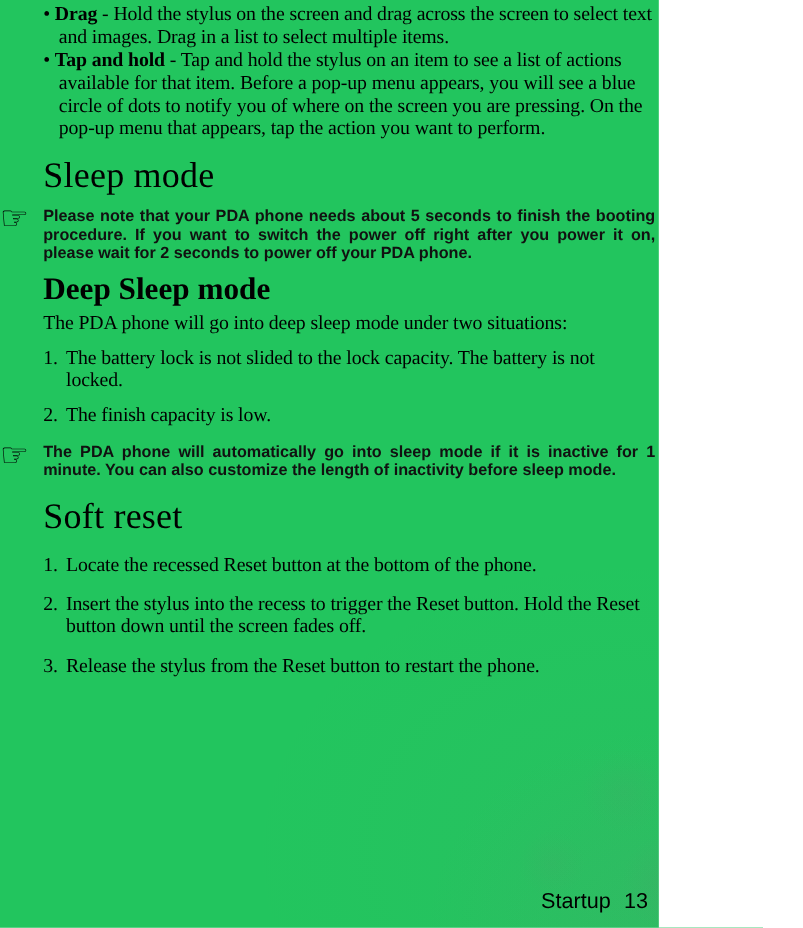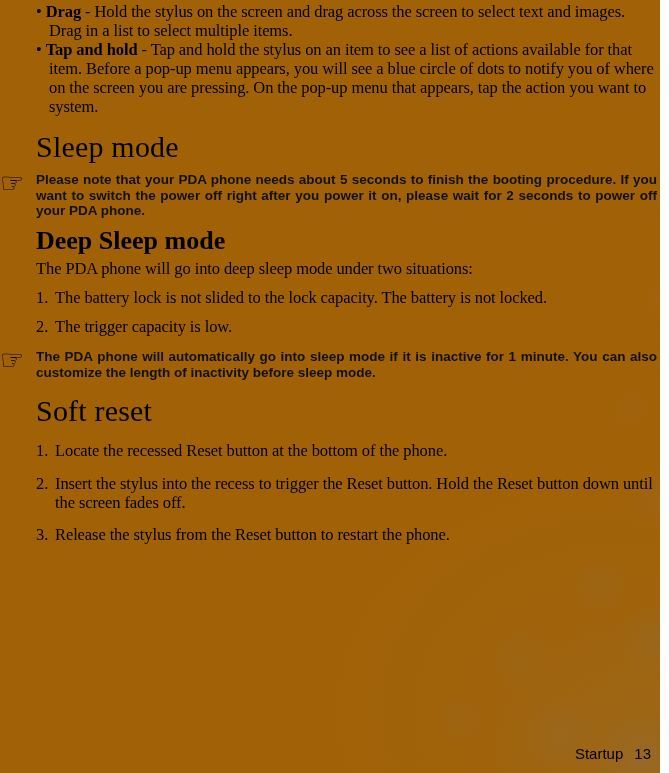--- a/index.html
+++ b/index.html
@@ -1,21 +1,21 @@
 <!DOCTYPE html>
 <html><head>
 <meta charset="utf-8">
 <style>
   html, body { margin: 0; padding: 0; }
   .page {
     position: relative;
-    width: 660px;
+    width: 549px;
     height: 773px;
     overflow: hidden;
-    background: #a16207;
+    background: #22c55e;
     color: #000;
     font-family: "Liberation Serif", serif;
   }
   .clouds {
     position: absolute;
     inset: 0;
     pointer-events: none;
     background:
       radial-gradient(circle 70px at 640px 760px, rgba(120,120,120,0.14), rgba(120,120,120,0.0) 70%),
       radial-gradient(circle 60px at 560px 735px, rgba(120,120,120,0.10), rgba(120,120,120,0.0) 70%),
@@ -91,57 +91,57 @@
   }
   .num-item.step { margin-top: 13px; }
   .num-item .num { flex: none; width: 19px; }
   .num-item .txt { flex: 1; }
   .footer {
     position: absolute;
     right: 9px;
     bottom: 11px;
     z-index: 1;
     font-family: "Liberation Sans", sans-serif;
-    font-size: 15px;
+    font-size: 18px;
     color: #000;
   }
   .footer .pagenum { margin-left: 11px; }
 </style>
 </head>
 <body>
 
 <div class="page">
   <div class="clouds"></div>
 
   <div class="content">
 
     <div class="bullets">
       <div class="bullet-item"><span>•</span> <span class="term">Drag</span><span> - Hold the stylus on the screen and drag across the screen to select text and images. Drag in a list to select multiple items.</span></div>
-      <div class="bullet-item"><span>•</span> <span class="term">Tap and hold</span><span> - Tap and hold the stylus on an item to see a list of actions available for that item. Before a pop-up menu appears, you will see a blue circle of dots to notify you of where on the screen you are pressing. On the pop-up menu that appears, tap the action you want to system.</span></div>
+      <div class="bullet-item"><span>•</span> <span class="term">Tap and hold</span><span> - Tap and hold the stylus on an item to see a list of actions available for that item. Before a pop-up menu appears, you will see a blue circle of dots to notify you of where on the screen you are pressing. On the pop-up menu that appears, tap the action you want to perform.</span></div>
     </div>
 
     <h1>Sleep mode</h1>
 
 
     <div class="note">
       <span class="note-icon">☞</span>
       <div class="note-text">Please note that your PDA phone needs about 5 seconds to finish the booting procedure. If you want to switch the power off right after you power it on, please wait for 2 seconds to power off your PDA phone.</div>
     </div>
 
     <h2>Deep Sleep mode</h2>
 
     <p class="body">The PDA phone will go into deep sleep mode under two situations:</p>
 
     <div class="num-item">
       <span class="num">1.</span>
       <span class="txt">The battery lock is not slided to the lock capacity. The battery is not locked.</span>
     </div>
     <div class="num-item">
       <span class="num">2.</span>
-      <span class="txt">The trigger capacity is low.</span>
+      <span class="txt">The finish capacity is low.</span>
     </div>
 
     <div class="note second">
       <span class="note-icon">☞</span>
       <div class="note-text">The PDA phone will automatically go into sleep mode if it is inactive for 1 minute. You can also customize the length of inactivity before sleep mode.</div>
     </div>
 
     <h1>Soft reset</h1>
 
 

